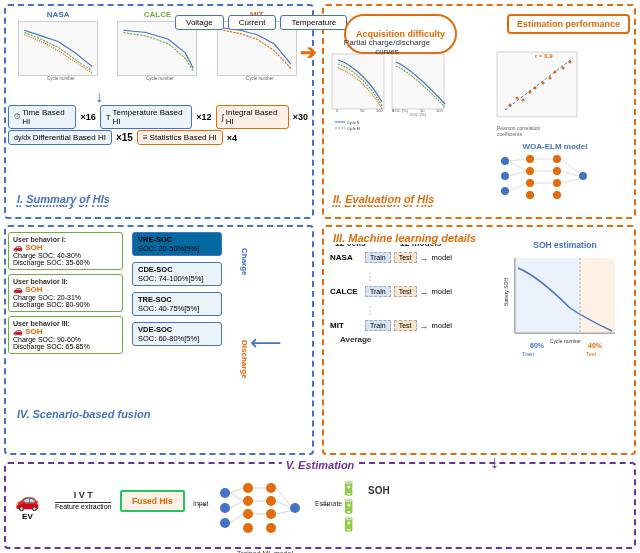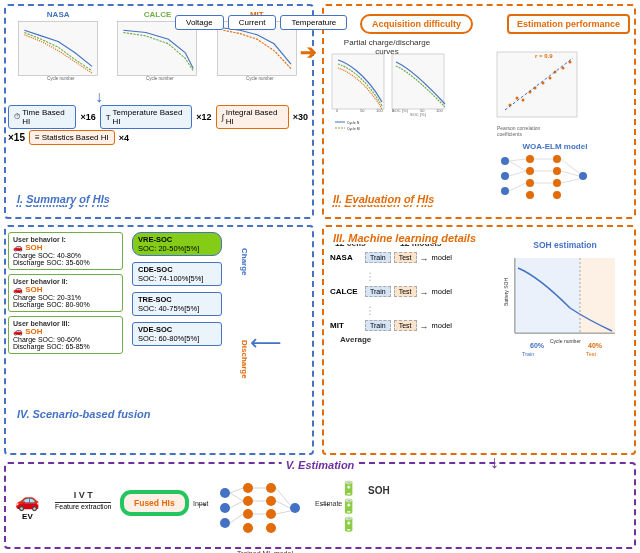--- a/index.html
+++ b/index.html
@@ -157,31 +157,35 @@
     </div>
     <span style="font-weight:bold; font-size:9px;">×12</span>
     <div style="border:1.5px solid #E26B0A; border-radius:3px; padding:2px 5px; font-size:8px; display:flex; align-items:center; gap:2px; background:#FEF0E7;">
       <span>∫</span>
       <span>Integral Based HI</span>
     </div>
     <span style="font-weight:bold; font-size:9px;">×30</span>
   </div>
 
   <div style="position:absolute; top:130px; left:8px; width:300px; display:flex; gap:4px; align-items:center;">
+    <div style="border:1.5px solid #4472C4; border-radius:3px; padding:2px 5px; font-size:8px; display:flex; align-items:center; gap:2px; background:#EBF3FB;">
+      <span style="font-size:7px;">dy/dx</span>
+      <span>Differential Based HI</span>
+    </div>
     <span style="font-weight:bold; font-size:10px;text-align:center;">×15</span>
     <div style="border:1.5px solid #E26B0A; border-radius:3px; padding:2px 5px; font-size:8px; display:flex; align-items:center; gap:2px; background:#FEF0E7;">
       <span>≡</span>
       <span>Statistics Based HI</span>
     </div>
     <span style="font-weight:bold; font-size:9px;">×4</span>
   </div>
 
   <div style="position:absolute; top:193px; left:14px; font-style:italic; font-weight:bold; font-size:11px; color:#4472C4; background:white; padding:0 3px;">I. Summary of HIs</div>
 
-  <div style="position:absolute; top:14px; left:360px; border:2px solid #E26B0A; border-radius:20px; padding:3px 10px; text-align:center; font-size:9px; font-weight:bold; color:#E26B0A; background:white;">Acquisition difficulty</div>
+  <div style="position:absolute; top:14px; left:344px; border:2px solid #E26B0A; border-radius:20px; padding:13px 10px; text-align:center; font-size:9px; font-weight:bold; color:#E26B0A; background:white;">Acquisition difficulty</div>
 
   <div style="position:absolute; top:14px; right:10px; border:2px solid #E26B0A; border-radius:4px; padding:3px 8px; text-align:center; font-size:9px; font-weight:bold; color:#E26B0A; background:white;">Estimation performance</div>
 
   <div style="position:absolute; top:38px; left:332px; font-size:8px; color:#333; width:110px; text-align:center;">Partial charge/discharge curves</div>
 
   <div style="position:absolute; top:52px; left:330px; width:120px; height:130px;">
     <svg width="120" height="130" viewBox="0 0 120 130">
 
       <rect x="2" y="2" width="52" height="55" fill="#f8f8f8" stroke="#aaa" stroke-width="0.5"></rect>
       <text x="6" y="60" font-size="4" fill="#666">0</text>
@@ -291,21 +295,21 @@
       <div style="color:#E26B0A; font-weight:bold; font-size:8px;">
         <span>🚗</span>
         <span>SOH</span>
       </div>
       <div>Charge SOC: 90-60%</div>
       <div>Discharge SOC: 65-85%</div>
     </div>
   </div>
 
   <div style="position:absolute; top:232px; left:132px; display:flex; flex-direction:column; gap:6px;">
-    <div style="border:1.5px solid #4472C4; border-radius:9px; padding:2px 5px; font-size:7.5px; background:#84cc16; min-width:90px;">
+    <div style="border:1.5px solid #4472C4; border-radius:3px; padding:2px 5px; font-size:7.5px; background:#0369a1; min-width:90px;">
       <span style="font-weight:bold;">VRE-SOC</span><br>
       <span>SOC: 20-50%[5%]</span>
     </div>
     <div style="border:1.5px solid #4472C4; border-radius:3px; padding:2px 5px; font-size:7.5px; background:#EBF3FB; min-width:90px;">
       <span style="font-weight:bold;">CDE-SOC</span><br>
       <span>SOC: 74-100%[5%]</span>
     </div>
     <div style="border:1.5px solid #4472C4; border-radius:3px; padding:2px 5px; font-size:7.5px; background:#EBF3FB; min-width:90px;">
       <span style="font-weight:bold;">TRE-SOC</span><br>
       <span>SOC: 40-75%[5%]</span>
@@ -389,21 +393,21 @@
   <div style="position:absolute; top:488px; left:15px; text-align:center;">
     <div style="font-size:20px;">🚗</div>
     <div style="font-size:8px; font-weight:bold;">EV</div>
   </div>
 
   <div style="position:absolute; top:490px; left:55px; text-align:center;">
     <div style="font-size:9px; font-weight:bold; color:#333; border-bottom:1px solid #333; padding-bottom:2px;">I V T</div>
     <div style="font-size:7px;">Feature extraction</div>
   </div>
 
-  <div style="position:absolute; top:490px; left:120px; border:4px solid #22c55e; border-radius:11px; padding:4px 10px; font-size:8.5px; font-weight:bold; color:#E26B0A; background:#FEF0E7;">Fused HIs</div>
+  <div style="position:absolute; top:490px; left:120px; border:2px solid #22c55e; border-radius:2px; padding:4px 10px; font-size:8.5px; font-weight:bold; color:#E26B0A; background:#FEF0E7;">Fused HIs</div>
 
   <div style="position:absolute; top:494px; left:195px; font-size:14px; color:#333;">→</div>
   <div style="position:absolute; top:500px; left:193px; font-size:7px; color:#333;">Input</div>
 
   <div style="position:absolute; top:473px; left:215px; width:100px; height:80px;">
     <svg width="100" height="75" viewBox="0 0 100 75">
       <circle cx="10" cy="20" r="5" fill="#4472C4"></circle>
       <circle cx="10" cy="35" r="5" fill="#4472C4"></circle>
       <circle cx="10" cy="50" r="5" fill="#4472C4"></circle>
       <circle cx="33" cy="15" r="5" fill="#E26B0A"></circle>

